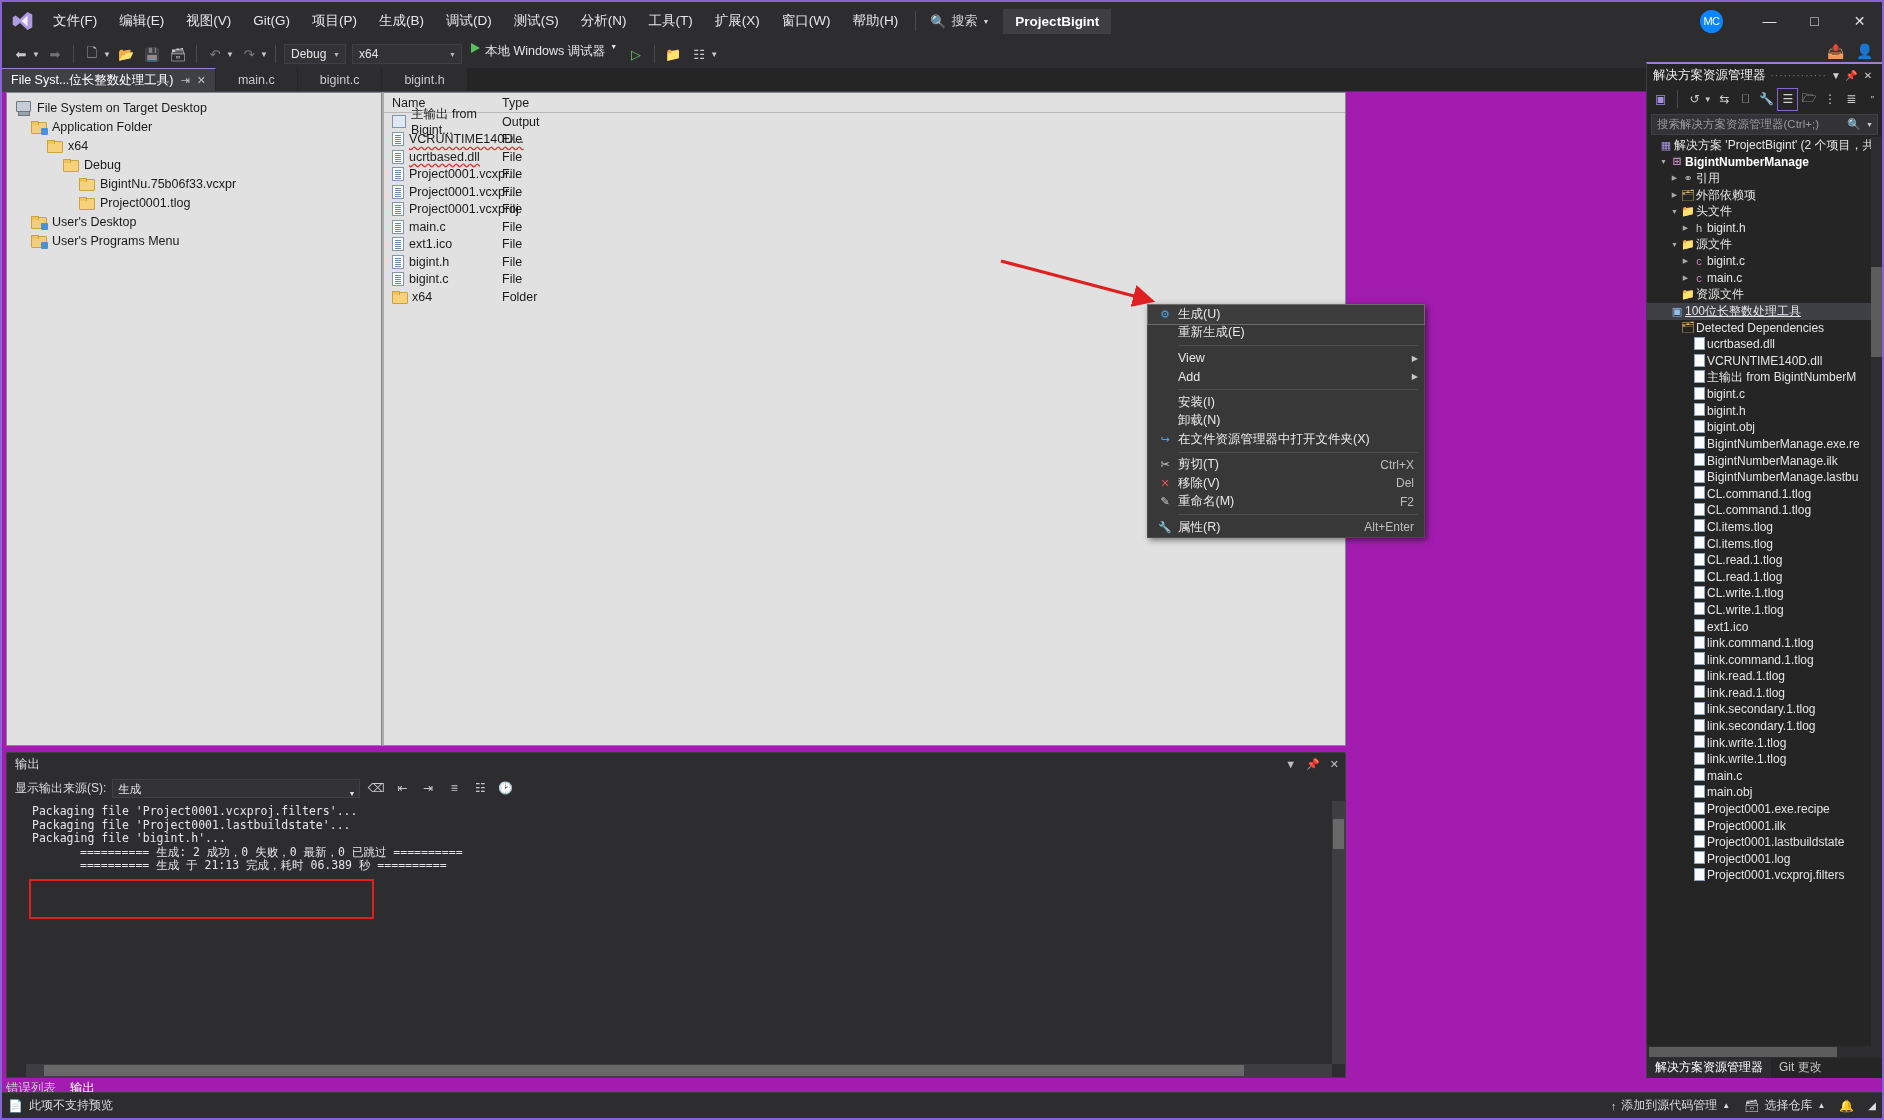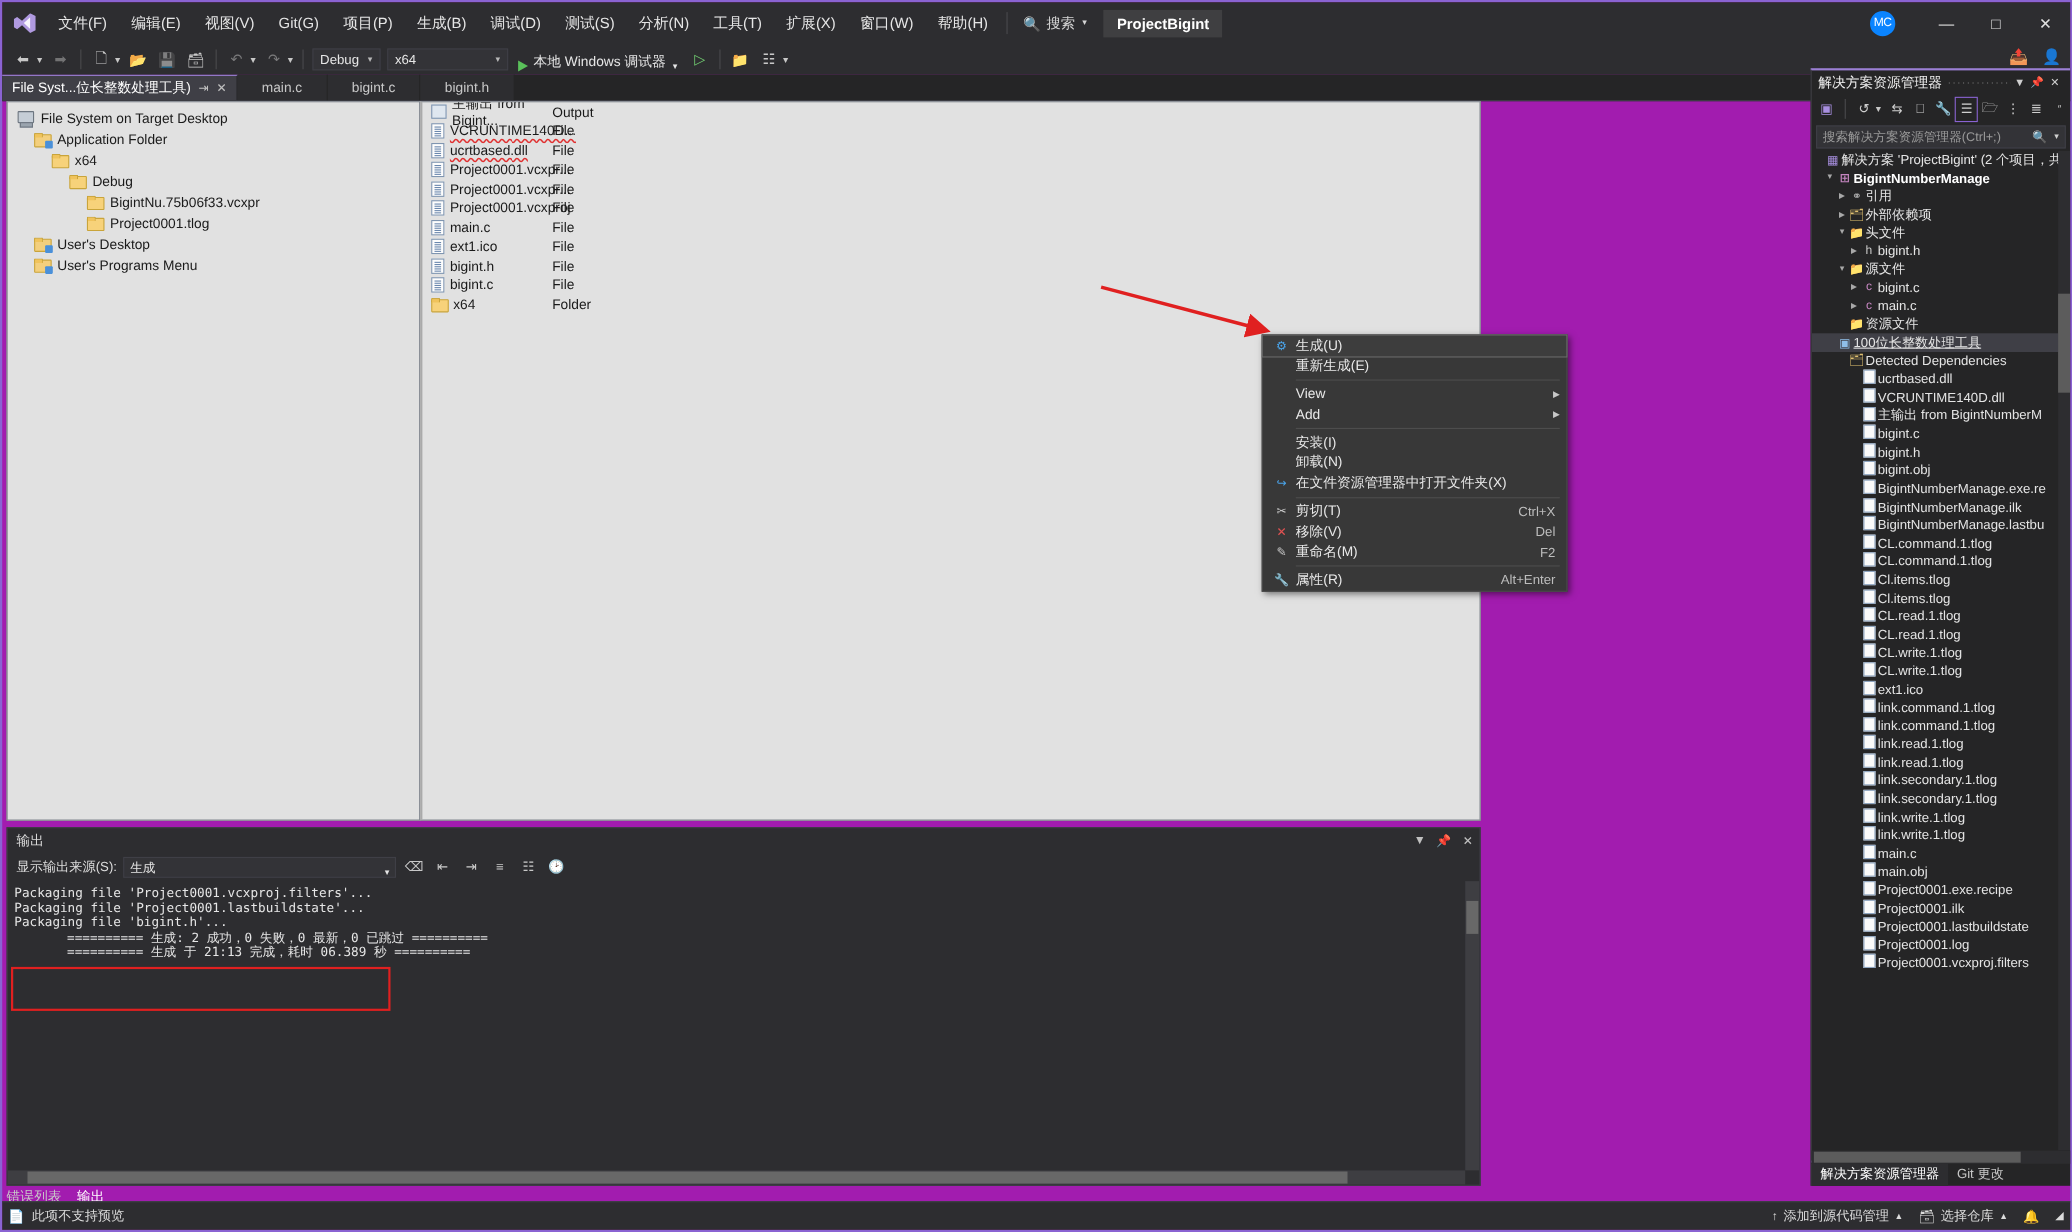--- a/index.html
+++ b/index.html
@@ -31,21 +31,21 @@
   
   .toolbar{ height:28px; display:flex; align-items:center; background:#2d2d30; padding-left:6px; position:relative; }
   .tb-ico{ width:26px;height:24px;display:flex;align-items:center;justify-content:center;color:#c8c8c8;font-size:13px; }
   .tb-sep{ width:1px;height:18px;background:#4a4a4d;margin:0 5px; }
   .caret{ font-size:8px;color:#c8c8c8;margin-left:-4px;width:12px;text-align:center; }
   .combo{ height:20px;background:#333337;border:1px solid #3f3f46;color:#e6e6e6;font-size:12px;
           display:flex;align-items:center;padding:0 6px;margin:0 3px;position:relative; }
   .combo .cb-caret{ position:absolute;right:5px;font-size:7px;color:#b8b8b8; }
   .combo.w1{ width:62px; }
   .combo.w2{ width:110px; }
-  .run-btn{ display:flex;align-items:flex-end;gap:5px;padding:0 6px;height:22px;color:#e6e6e6;font-size:12.5px; }
+  .run-btn{ display:flex;align-items:flex-start;gap:5px;padding:0 6px;height:22px;color:#e6e6e6;font-size:12.5px; }
   .tri{ width:0;height:0;border-left:9px solid #5ac15a;border-top:5px solid transparent;border-bottom:5px solid transparent; }
   .tbr{ position:absolute; right:8px; top:3px; display:flex; gap:12px; color:#d0d0d0; font-size:14px; }
 
   
   .tabrow{ height:24px; background:#252526; display:flex; align-items:stretch; position:relative; border-bottom:1px solid #3f3f46;}
   .tab{ display:flex;align-items:center;gap:7px;padding:0 9px;font-size:12.5px;color:#c8c8c8;background:#2d2d30;
         border-right:1px solid #252526; }
   .tab.active{ background:#3f3f46;color:#ffffff;border-top:1px solid #9b7fd4; }
   .tab .pin,.tab .x{ font-size:11px;color:#c0c0c0; }
   .tabrow-right{ position:absolute;right:4px;top:0;height:24px;display:flex;align-items:center;gap:10px;color:#c8c8c8;font-size:10px; }
@@ -94,21 +94,21 @@
   .outpanel{ position:absolute; left:4px; top:660px; width:1340px; bottom:40px; background:#2d2d30;
              border:1px solid #3f3f46; display:flex; flex-direction:column; }
   .op-title{ height:22px; display:flex; align-items:center; padding-left:8px; font-size:12.5px; color:#dcdcdc; position:relative;}
   .op-title .tr{ position:absolute; right:6px; display:flex; gap:10px; font-size:11px; color:#c0c0c0; }
   .op-bar{ height:26px; display:flex; align-items:center; gap:6px; padding-left:8px; font-size:12px; color:#dcdcdc; }
   .op-combo{ width:248px;height:19px;background:#333337;border:1px solid #3f3f46;color:#e6e6e6;font-size:11.5px;
              display:flex;align-items:flex-end;padding:0 5px;position:relative; }
   .op-combo .cb-caret{ position:absolute;right:4px;font-size:7px; }
   .op-ico{ width:20px;height:20px;display:flex;align-items:center;justify-content:center;color:#c8c8c8;font-size:12px; }
   .op-body{ flex:1; position:relative; overflow:hidden; font-family:"DejaVu Sans Mono","Liberation Mono",monospace;
-            font-size:11.5px; color:#e6e6e6; padding:4px 6px; line-height:13.5px; }
+            font-size:11.5px; color:#e6e6e6; padding:4px 6px; line-height:13.5px;margin-left:19px; }
   .hl-box{ position:absolute; left:3px; top:78px; width:345px; height:40px; border:2px solid #e02020; }
   .op-scroll{ position:absolute; right:0; top:0; width:13px; bottom:13px; background:#3e3e42; }
   .op-thumb{ position:absolute; right:1px; top:18px; width:11px; height:30px; background:#686868; }
   .op-hscroll{ position:absolute; left:0; right:13px; bottom:0; height:13px; background:#3e3e42; }
   .op-hthumb{ position:absolute; left:18px; width:1200px; height:11px; top:1px; background:#686868; }
   .botTabs{ position:absolute; left:4px; bottom:18px; display:flex; gap:14px; font-size:12.5px; color:#c8c8c8; }
   .botTabs .bt.active{ color:#ffffff; border-bottom:2px solid #9b7fd4; padding-bottom:1px; }
 
   
   .solexp{ position:absolute; right:0; top:60px; width:236px; bottom:40px; background:#252526;
@@ -286,20 +286,24 @@
             <span>User's Desktop</span>
           </div>
           <div class="tnode" style="padding-left: 24px; margin-top: 2px;">
             <span class="folder-ico special">
               <i class="badge"></i>
             </span>
             <span>User's Programs Menu</span>
           </div>
         </div>
       <div class="list-pane">
+        <div class="hdr-row">
+          <div class="col-name">Name</div>
+          <div>Type</div>
+        </div>
         <div id="fileRows">
             <div class="frow">
               <div class="nm">
                 <span class="out-ico"></span>
                 <span>主输出 from Bigint...</span>
               </div>
               <div>Output</div>
             </div>
             <div class="frow">
               <div class="nm">

